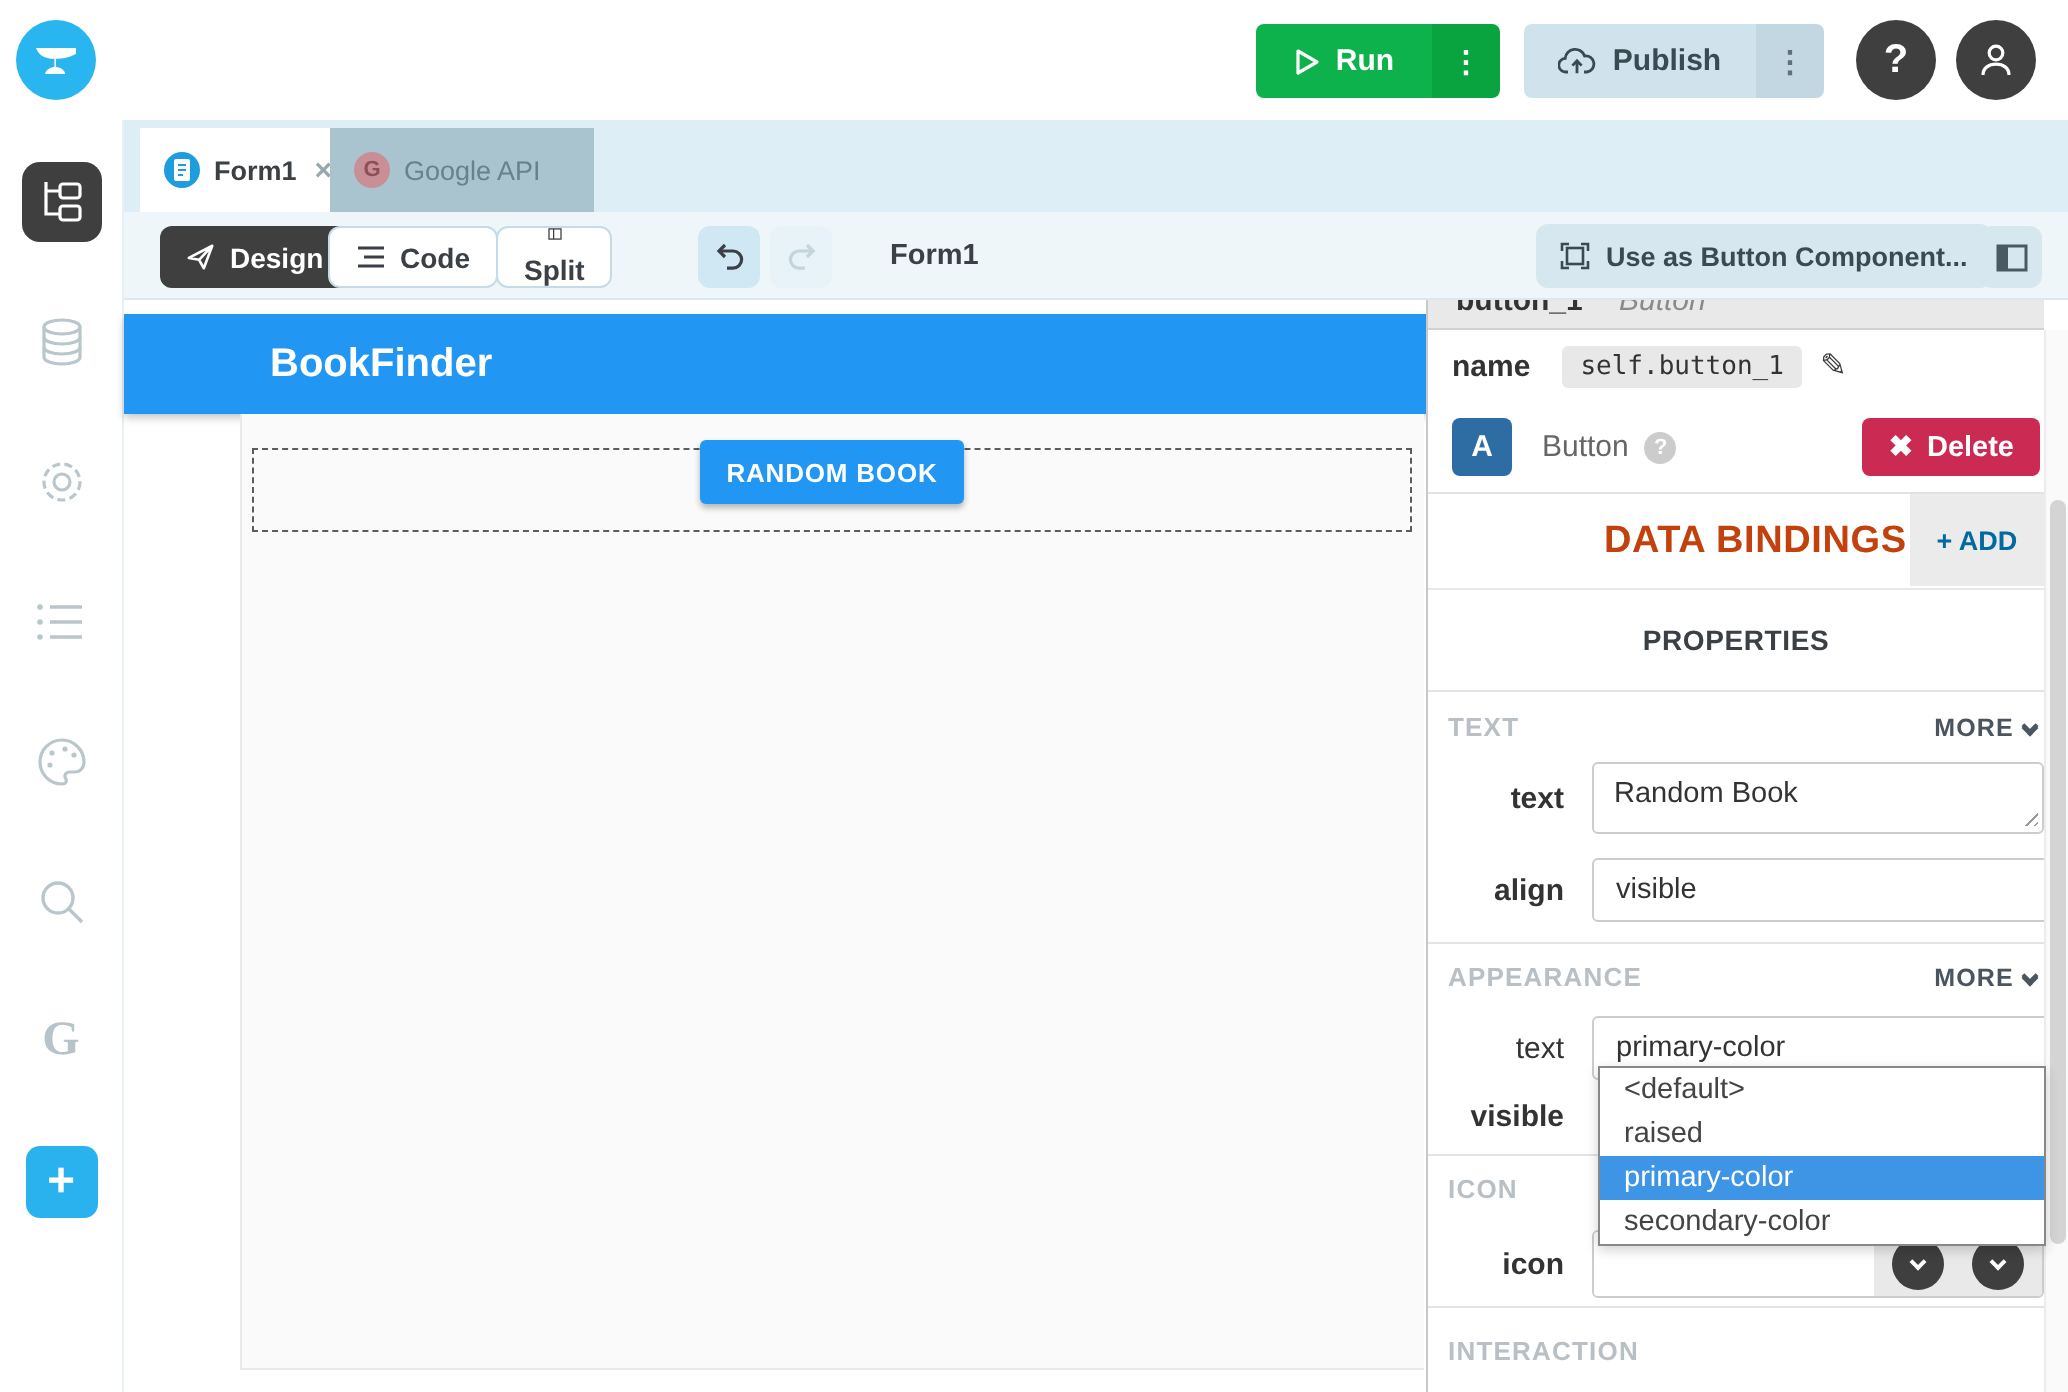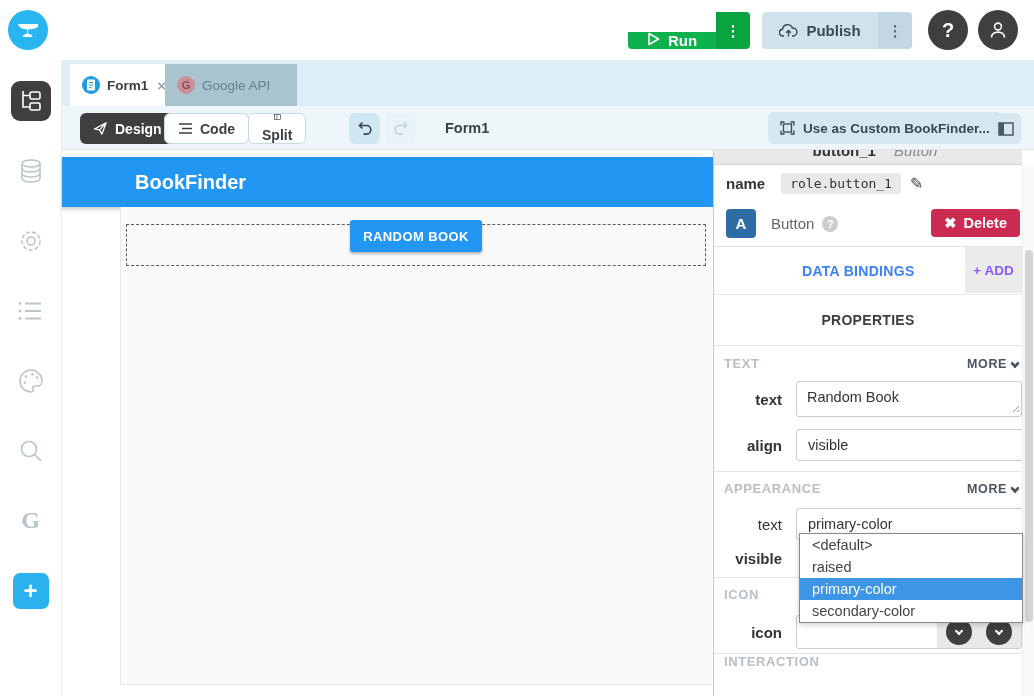--- a/index.html
+++ b/index.html
@@ -10,21 +10,21 @@
   #topbar { position:absolute; left:0; top:0; width:1034px; height:60px; background:#fff; }
   .logo { position:absolute; left:8px; top:10px; width:40px; height:40px; border-radius:50%; background:#29b5ef; display:flex; align-items:center; justify-content:center; }
   .breadcrumb { position:absolute; left:62px; top:0; height:60px; display:flex; align-items:center; font-size:15px; gap:6px; }
   .bc-root { color:#9aa1a8; }
   .bc-sep { color:#b9c0c6; }
   .bc-app { color:#3a4046; font-weight:bold; }
   .bc-check { width:17px; height:17px; border-radius:50%; background:#27a85c; color:#fff; font-size:11px; font-weight:bold; display:flex; align-items:center; justify-content:center; margin-left:4px; }
 
   .btn-group { position:absolute; top:12px; height:37px; display:flex; border-radius:4px; overflow:hidden; cursor:pointer; }
   #run-group { left:628px; }
-  .run-main { width:88px; background:#0db24c; color:#fff; font-weight:bold; font-size:15px; display:flex; align-items:flex-start; justify-content:center; gap:8px;margin-top:20px; }
+  .run-main { width:88px; background:#0db24c; color:#fff; font-weight:bold; font-size:15px; display:flex; align-items:center; justify-content:center; gap:8px; }
   .run-menu { width:34px; background:#09a33f; color:#fff; display:flex; align-items:center; justify-content:center; font-size:15px; font-weight:bold; }
   #publish-group { left:762px; }
   .pub-main { width:116px; background:#d0e2eb; color:#3a4a52; font-weight:bold; font-size:15px; display:flex; align-items:center; justify-content:center; gap:8px; }
   .pub-menu { width:34px; background:#c2d7e1; color:#5d707b; display:flex; align-items:center; justify-content:center; font-size:15px; font-weight:bold; }
   .circle-btn { position:absolute; top:10px; width:40px; height:40px; border-radius:50%; background:#3f3f3f; color:#fff; display:flex; align-items:center; justify-content:center; cursor:pointer; }
   #help-btn { left:928px; font-size:20px; font-weight:bold; }
   #profile-btn { left:978px; }
 
   
   #sidebar { position:absolute; left:0; top:60px; width:62px; height:636px; background:#fff; border-right:1px solid #e9f0f4; }
@@ -60,42 +60,42 @@
   #canvas { position:absolute; left:62px; top:150px; width:651px; height:546px; background:#fff; }
   #app-header { position:absolute; left:0; top:7px; width:651px; height:50px; background:#2196f3; box-shadow:0 2px 4px rgba(0,0,0,.22); display:flex; align-items:center; }
   #app-title { color:#fff; font-weight:bold; font-size:20px; padding-left:73px; }
   #page { position:absolute; left:58px; top:57px; width:592px; height:478px; background:#fafafa; border-left:1px solid #e9e9e9; border-bottom:1px solid #e9e9e9; }
   #drop-container { position:absolute; left:5px; top:17px; width:580px; height:42px; border:1px dashed #5c5c5c; }
   #random-btn { position:absolute; left:50%; transform:translateX(-50%); top:-5px; width:132px; height:32px; background:#2196f3; color:#fff; font-size:13px; font-weight:bold; letter-spacing:.4px; border:none; border-radius:3px; box-shadow:0 2px 3px rgba(0,0,0,.28); cursor:pointer; }
 
   
   #panel { position:absolute; left:713px; top:150px; width:321px; height:546px; background:#fff; border-left:1px solid #c9c9c9; font-size:15px; }
   .prow { position:absolute; left:0; right:12px; }
-  #panel-cut-header { top:0; height:15px; background:#e9e9e9; border-bottom:1px solid #d2d2d2; overflow:hidden;text-align:center; }
+  #panel-cut-header { top:0; height:15px; background:#e9e9e9; border-bottom:1px solid #d2d2d2; overflow:hidden; }
   #panel-cut-header .inner { margin-top:-10px; padding-left:14px; line-height:22px; white-space:nowrap; }
   .hdr-name { font-weight:bold; color:#333; font-size:15px; }
   .hdr-type { font-style:italic; color:#8a8a8a; margin-left:14px; }
   #name-row { top:15px; height:36px; display:flex; align-items:center; padding-left:12px; }
   .lbl-b { font-weight:bold; color:#333; }
   #name-chip { font-family:"DejaVu Sans Mono", monospace; font-size:13px; color:#333; background:#e8e8e8; border-radius:3px; padding:3px 9px; margin-left:16px; cursor:text; }
   #name-pencil { margin-left:9px; font-size:16px; color:#3c3c3c; cursor:pointer; }
   #comp-row { top:51px; height:46px; border-bottom:1px solid #e2e2e2; display:flex; align-items:center; padding-left:12px; }
   #comp-a { width:30px; height:29px; background:#2e6da4; border-radius:4px; color:#fff; font-weight:bold; font-size:15px; display:flex; align-items:center; justify-content:center; }
   #comp-type { color:#666; margin-left:15px; }
   #comp-help { width:16px; height:16px; background:#ccc; border-radius:50%; color:#fff; font-size:11px; font-weight:bold; display:flex; align-items:center; justify-content:center; margin-left:8px; }
   #delete-btn { position:absolute; right:2px; top:8px; background:#cb2b52; color:#fff; border:none; border-radius:4px; font-size:14.5px; font-weight:bold; padding:6px 13px; cursor:pointer; display:flex; gap:7px; align-items:center; }
   #bindings-row { top:97px; height:48px; border-bottom:1px solid #e8e8e8; display:flex; align-items:center; }
-  #bindings-title { font-weight:bold; font-size:14px; letter-spacing:.3px; color:#3b82f6; margin-left:88px; }
-  #add-btn { position:absolute; right:0; top:0; bottom:1px; width:57px; background:#ebebeb; border:none; font-weight:bold; font-size:13.5px; color:#8b5cf6; cursor:pointer; }
+  #bindings-title { font-weight:bold; font-size:19px; letter-spacing:.3px; color:#c2410c; margin-left:88px; }
+  #add-btn { position:absolute; right:0; top:0; bottom:1px; width:67px; background:#ebebeb; border:none; font-weight:bold; font-size:13.5px; color:#0369a1; cursor:pointer; }
   #props-header { top:145px; height:50px; display:flex; align-items:center; justify-content:center; font-weight:bold; font-size:14px; color:#3a4046; letter-spacing:.3px; }
   .sect { border-top:1px solid #e4e4e4; color:#b8bfc5; font-weight:bold; font-size:13px; letter-spacing:.6px; display:flex; align-items:center; padding-left:10px; }
   #sect-text { top:195px; height:36px; }
   #sect-appearance { top:321px; height:34px; }
   #sect-icon { top:427px; height:34px; }
-  #sect-interaction { top:503px; height:43px; align-items:flex-start; }
+  #sect-interaction { top:503px; height:43px; align-items:flex-start; padding-top:14px; }
   .more-link { position:absolute; right:4px; display:flex; align-items:center; gap:5px; color:#4a5560; font-size:12.5px; font-weight:bold; cursor:pointer; }
   .dblchev { display:flex; flex-direction:column; align-items:center; }
   .chev { width:6px; height:6px; border-right:2px solid currentColor; border-bottom:2px solid currentColor; transform:rotate(45deg); }
   .dblchev .chev + .chev { margin-top:-5px; }
   .field-row { position:absolute; left:0; right:12px; }
   .field-label { position:absolute; left:0; width:68px; text-align:right; color:#333; }
   .bold { font-weight:bold; }
   .field-ctl { position:absolute; left:82px; right:0; }
   #text-row { top:231px; height:46px; }
   #text-input { width:100%; height:36px; border:1px solid #ccc; border-radius:3px; padding:7px 10px; font-size:14.5px; font-family:"Liberation Sans", sans-serif; color:#333; resize:none; background:#fff; }
@@ -265,21 +265,21 @@
       <path d="M10.5 1.5 L13.5 4.5 L10.5 7.5" fill="none" stroke="#c2d4dc" stroke-width="1.6"></path>
       <path d="M13.5 4.5 H6.5 a4.3 4.3 0 1 0 0 8.6 H9.5" fill="none" stroke="#c2d4dc" stroke-width="1.6"></path>
     </svg>
   </div>
   <div id="toolbar-form-name">Form1</div>
   <div id="btn-use-custom">
     <svg width="15" height="14" viewBox="0 0 15 14">
       <rect x="3.5" y="3" width="8" height="8" fill="none" stroke="#3a4a52" stroke-width="1.3"></rect>
       <path d="M1 4.5 v-3.5 h3.5 M14 4.5 v-3.5 h-3.5 M1 9.5 v3.5 h3.5 M14 9.5 v3.5 h-3.5" fill="none" stroke="#3a4a52" stroke-width="1.3"></path>
     </svg>
-    <span>Use as Custom BookFinder...</span>
+    <span>Use as Button Component...</span>
   </div>
   <div class="sq-btn" id="btn-panel-toggle">
     <svg width="16" height="14" viewBox="0 0 16 14">
       <rect x="1" y="1" width="14" height="12" fill="none" stroke="#4a5a63" stroke-width="1.5"></rect>
       <rect x="1" y="1" width="5" height="12" fill="#4a5a63"></rect>
     </svg>
   </div>
 </div>
 
 <div id="canvas">
@@ -297,21 +297,21 @@
 
   <div class="prow" id="panel-cut-header">
     <div class="inner">
       <span class="hdr-name">button_1</span>
       <span class="hdr-type">Button</span>
     </div>
   </div>
 
   <div class="prow" id="name-row">
     <span class="lbl-b">name</span>
-    <span id="name-chip">role.button_1</span>
+    <span id="name-chip">self.button_1</span>
     <span id="name-pencil">✎</span>
   </div>
 
   <div class="prow" id="comp-row">
     <span id="comp-a">A</span>
     <span id="comp-type">Button</span>
     <span id="comp-help">?</span>
     <button id="delete-btn">
       <span>✖</span>
       <span>Delete</span>

